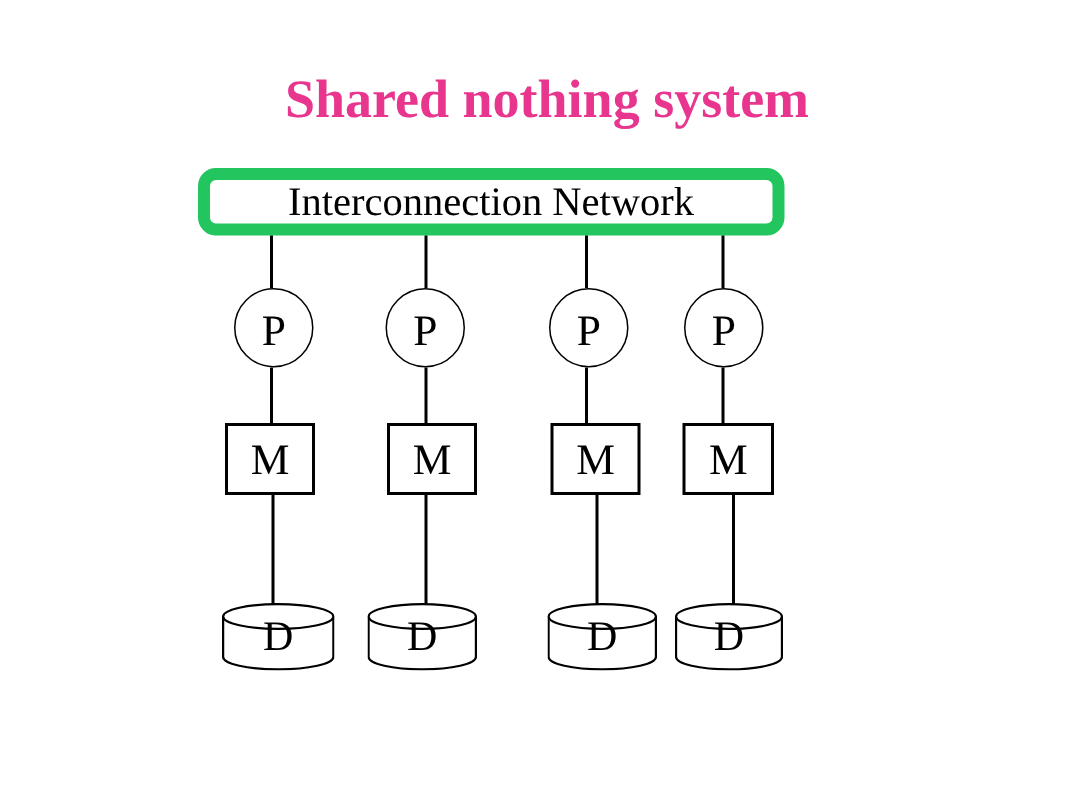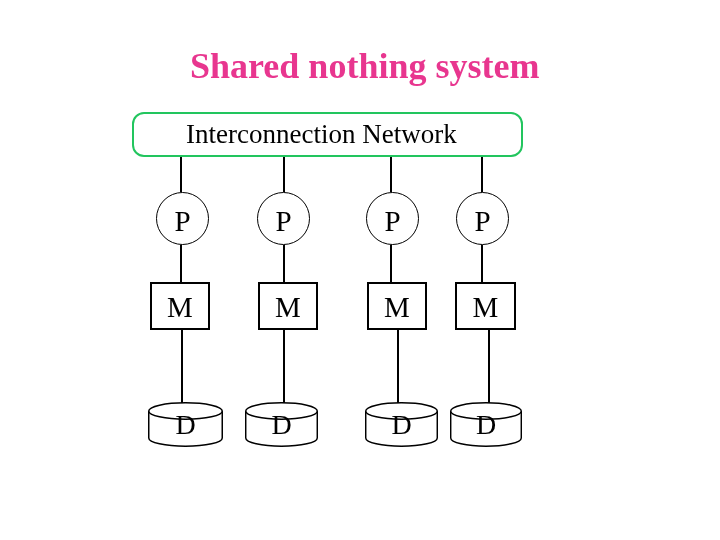--- a/index.html
+++ b/index.html
@@ -26,21 +26,21 @@
     white-space: nowrap;
     color: #e8368f;
   }
   .net-box {
     position: absolute;
     left: 132px;
     top: 112px;
     width: 391px;
     height: 45px;
     box-sizing: border-box;
-    border: 2px solid #22c55e;
+    border: 8px solid #22c55e;
     border-radius: 12px;
     background: #ffffff;
     display: flex;
     align-items: center;
   }
   .net-label {
     font-size: 27px;
     color: #000000;
     padding-left: 52px;
     white-space: nowrap;

